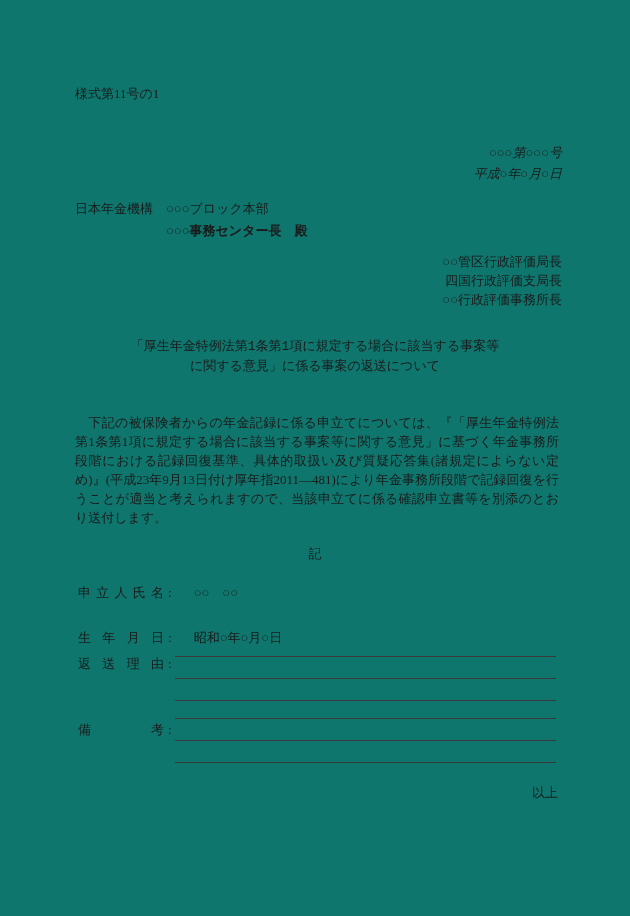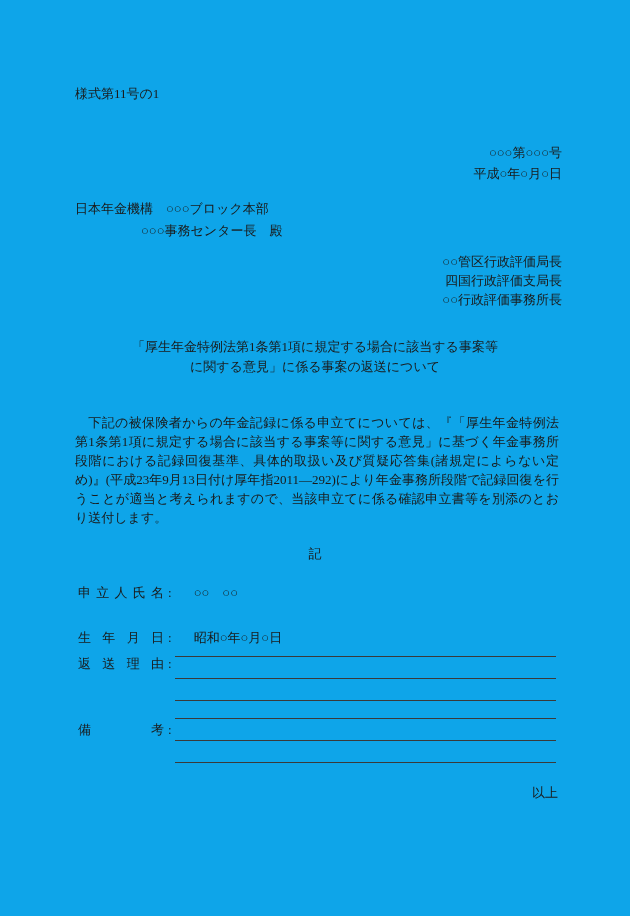--- a/index.html
+++ b/index.html
@@ -8,34 +8,34 @@
     width: 630px;
     height: 916px;
     background: #ffffff;
     font-family: "Liberation Serif", "DejaVu Serif", serif;
     color: #1a1a1a;
   }
   .page {
     position: relative;
     width: 630px;
     height: 916px;
-    background: #0ea5e9;
+    background: #0f766e;
     overflow: hidden;
     font-size: 13px;
     line-height: 1.5;
   }
   .abs { position: absolute; }
   .right { text-align: right; }
   .center { text-align: center; }
 
   .docnum-block { line-height: 21px; }
   .recipient-block { line-height: 22px; }
-  .recipient-line2 { margin-left: 66px; }
+  .recipient-line2 { margin-left: 91px; font-weight: bold; }
   .sender-block { line-height: 19px; margin-left: 16px; }
-  .subject-block { line-height: 20px; }
+  .subject-block { line-height: 20px; font-family: Liberation Mono, monospace; }
 
   .body-paragraph {
     margin: 0;
     width: 484px;
     text-align: justify;
     line-height: 19px;
   }
 
   .frow { white-space: nowrap; }
   .flabel {
@@ -54,42 +54,42 @@
     border-bottom: 1px solid #3a3a3a;
   }
 </style>
 </head>
 <body>
 
 <div class="page">
 
   <div class="abs" style="left:75px; top:84px;">様式第11号の1</div>
 
-  <div class="abs right docnum-block" style="right:68px; top:142px;">
+  <div class="abs right docnum-block" style="right:68px; top:142px;font-style:italic;">
     <div>○○○第○○○号</div>
     <div>平成○年○月○日</div>
   </div>
 
   <div class="abs recipient-block" style="left:75px; top:198px;">
     <div>日本年金機構　○○○ブロック本部</div>
     <div class="recipient-line2">○○○事務センター長　殿</div>
   </div>
 
   <div class="abs right sender-block" style="right:68px; top:252px;">
     <div>○○管区行政評価局長</div>
     <div>四国行政評価支局長</div>
     <div>○○行政評価事務所長</div>
   </div>
 
   <div class="abs center subject-block" style="left:0; width:630px; top:337px;">
     <div>「厚生年金特例法第1条第1項に規定する場合に該当する事案等</div>
     <div>に関する意見」に係る事案の返送について</div>
   </div>
 
-  <p class="abs body-paragraph" style="left:75px; top:413px;">　下記の被保険者からの年金記録に係る申立てについては、『「厚生年金特例法第1条第1項に規定する場合に該当する事案等に関する意見」に基づく年金事務所段階における記録回復基準、具体的取扱い及び質疑応答集(諸規定によらない定め)』(平成23年9月13日付け厚年指2011―292)により年金事務所段階で記録回復を行うことが適当と考えられますので、当該申立てに係る確認申立書等を別添のとおり送付します。</p>
+  <p class="abs body-paragraph" style="left:75px; top:413px;">　下記の被保険者からの年金記録に係る申立てについては、『「厚生年金特例法第1条第1項に規定する場合に該当する事案等に関する意見」に基づく年金事務所段階における記録回復基準、具体的取扱い及び質疑応答集(諸規定によらない定め)』(平成23年9月13日付け厚年指2011―481)により年金事務所段階で記録回復を行うことが適当と考えられますので、当該申立てに係る確認申立書等を別添のとおり送付します。</p>
 
   <div class="abs center" style="left:0; width:630px; top:544px;">記</div>
 
   <div class="abs frow" style="left:78px; top:567px;">
     <span class="flabel">申立人氏名</span><span class="fcolon">:</span><span class="fvalue">○○　○○</span>
   </div>
 
 
   <div class="abs frow" style="left:78px; top:612px;">
     <span class="flabel">生年月日</span><span class="fcolon">:</span><span class="fvalue">昭和○年○月○日</span>

